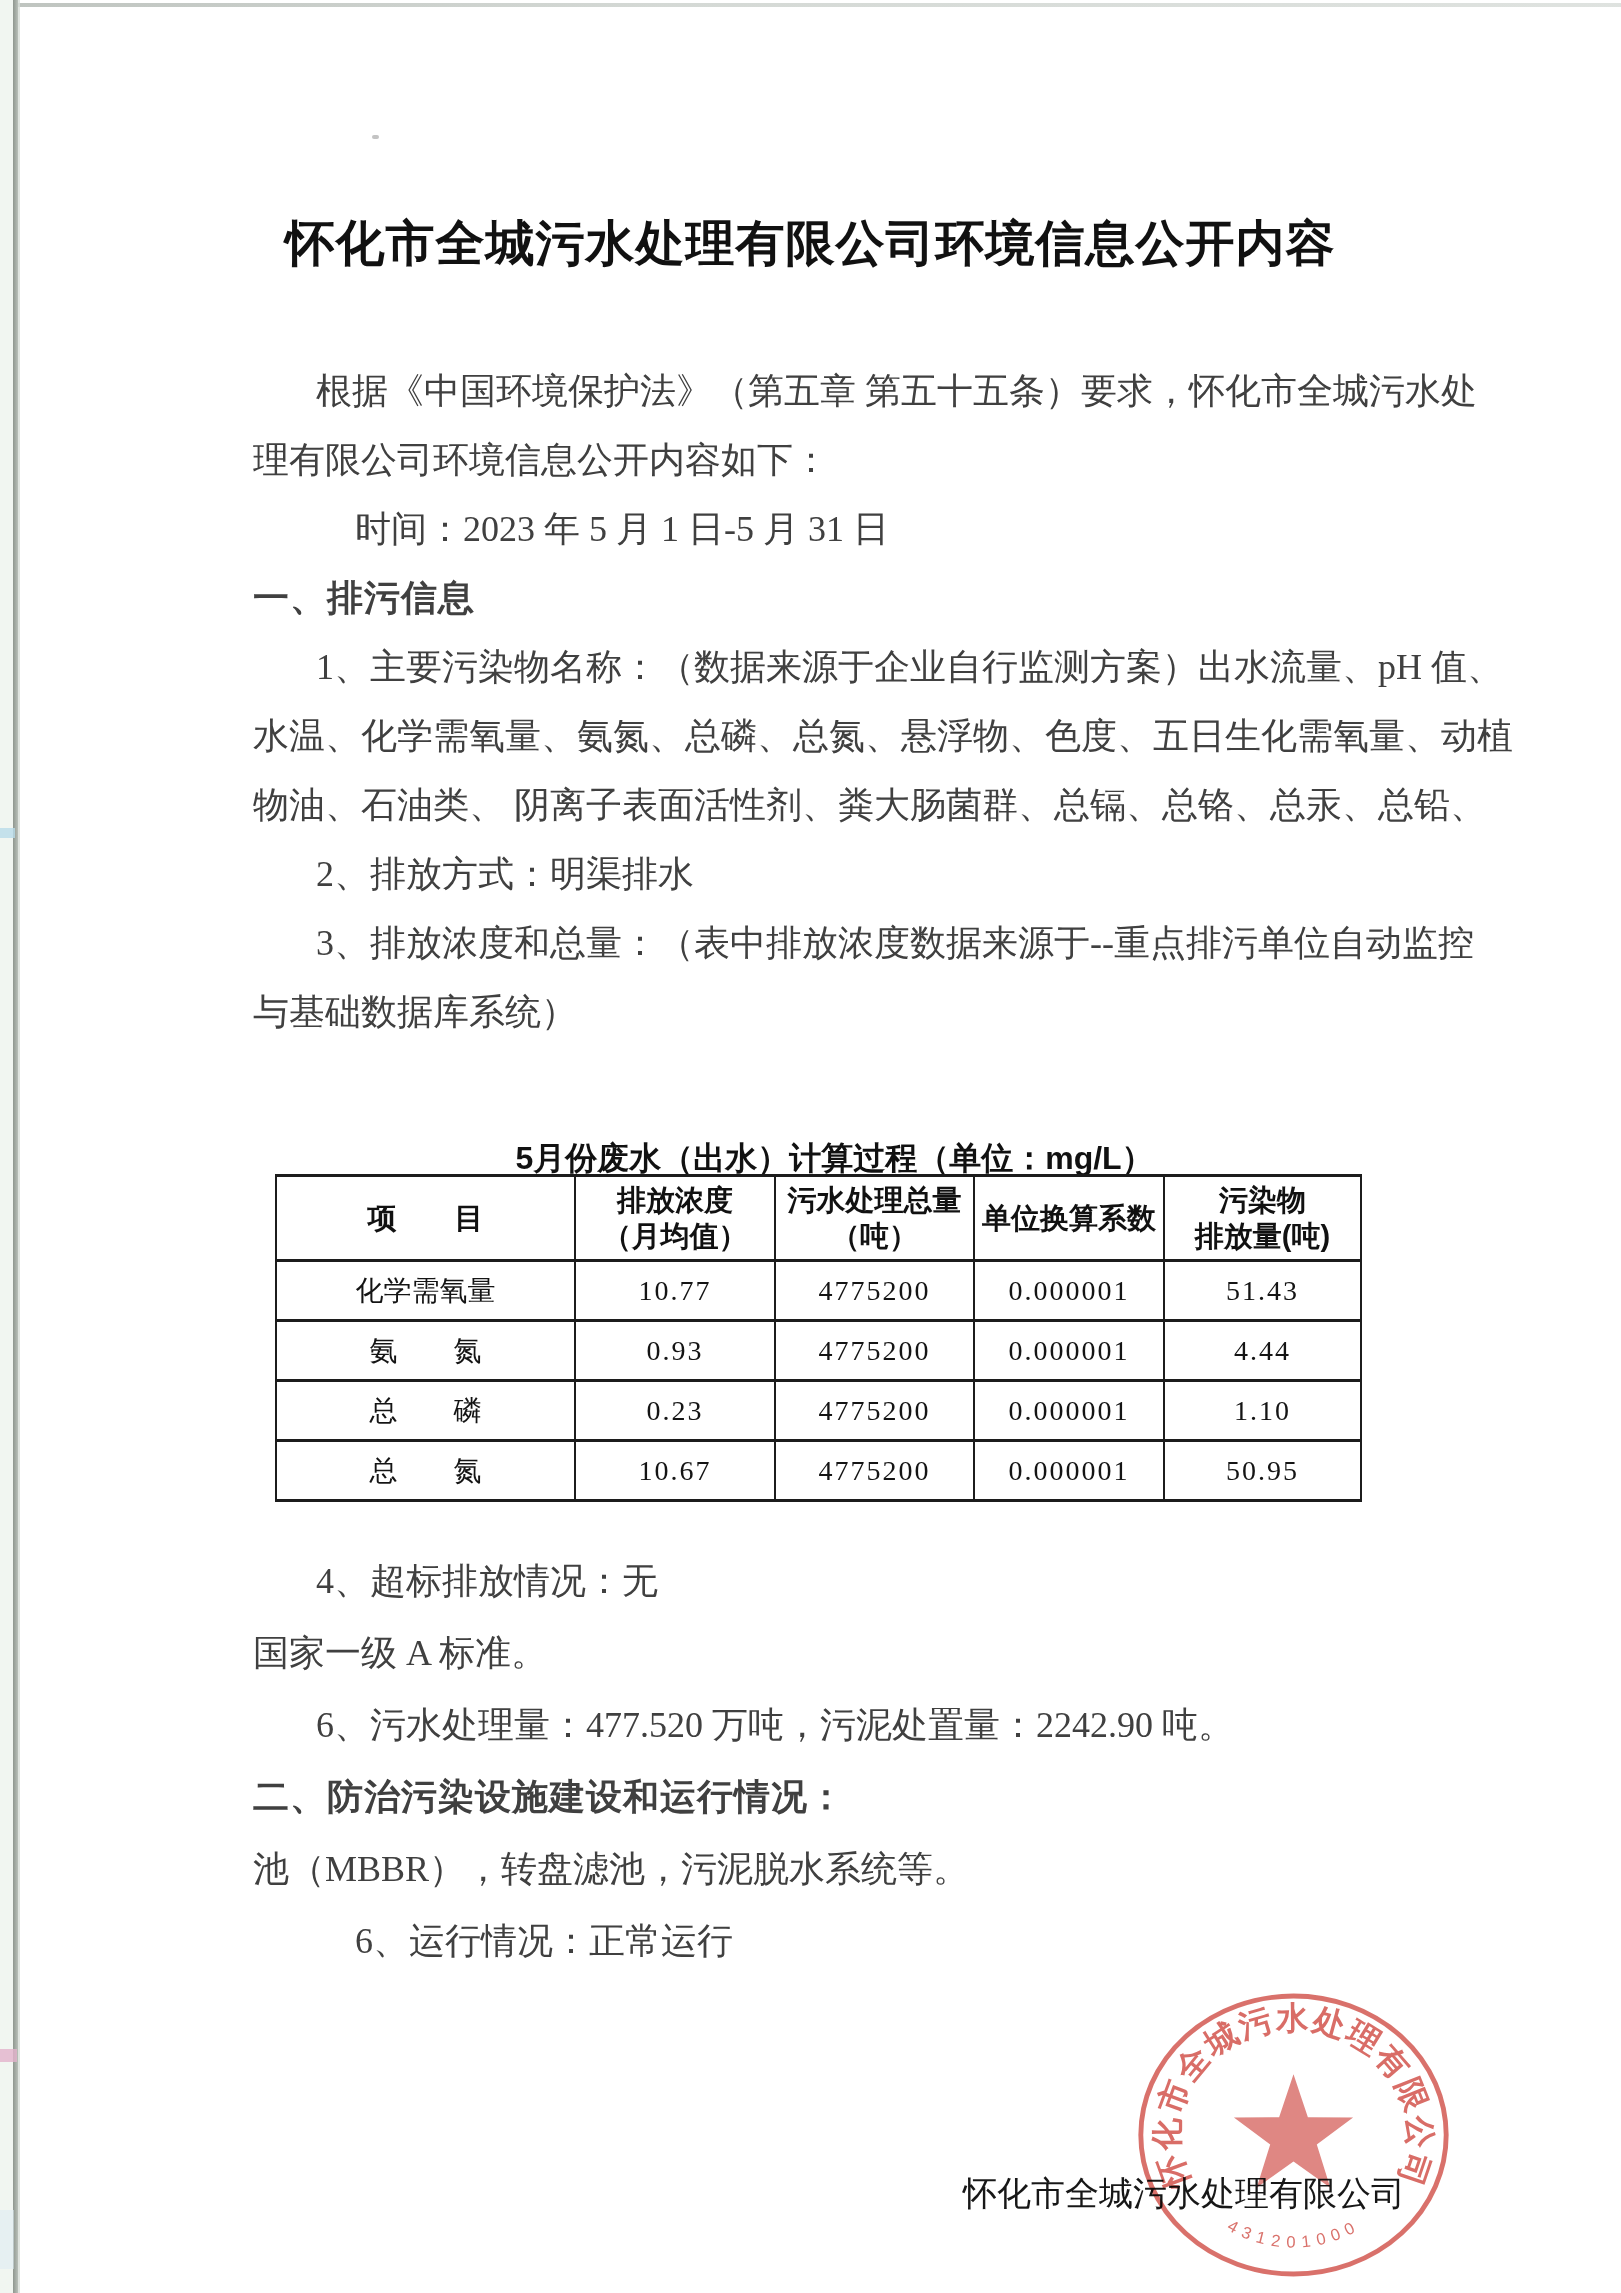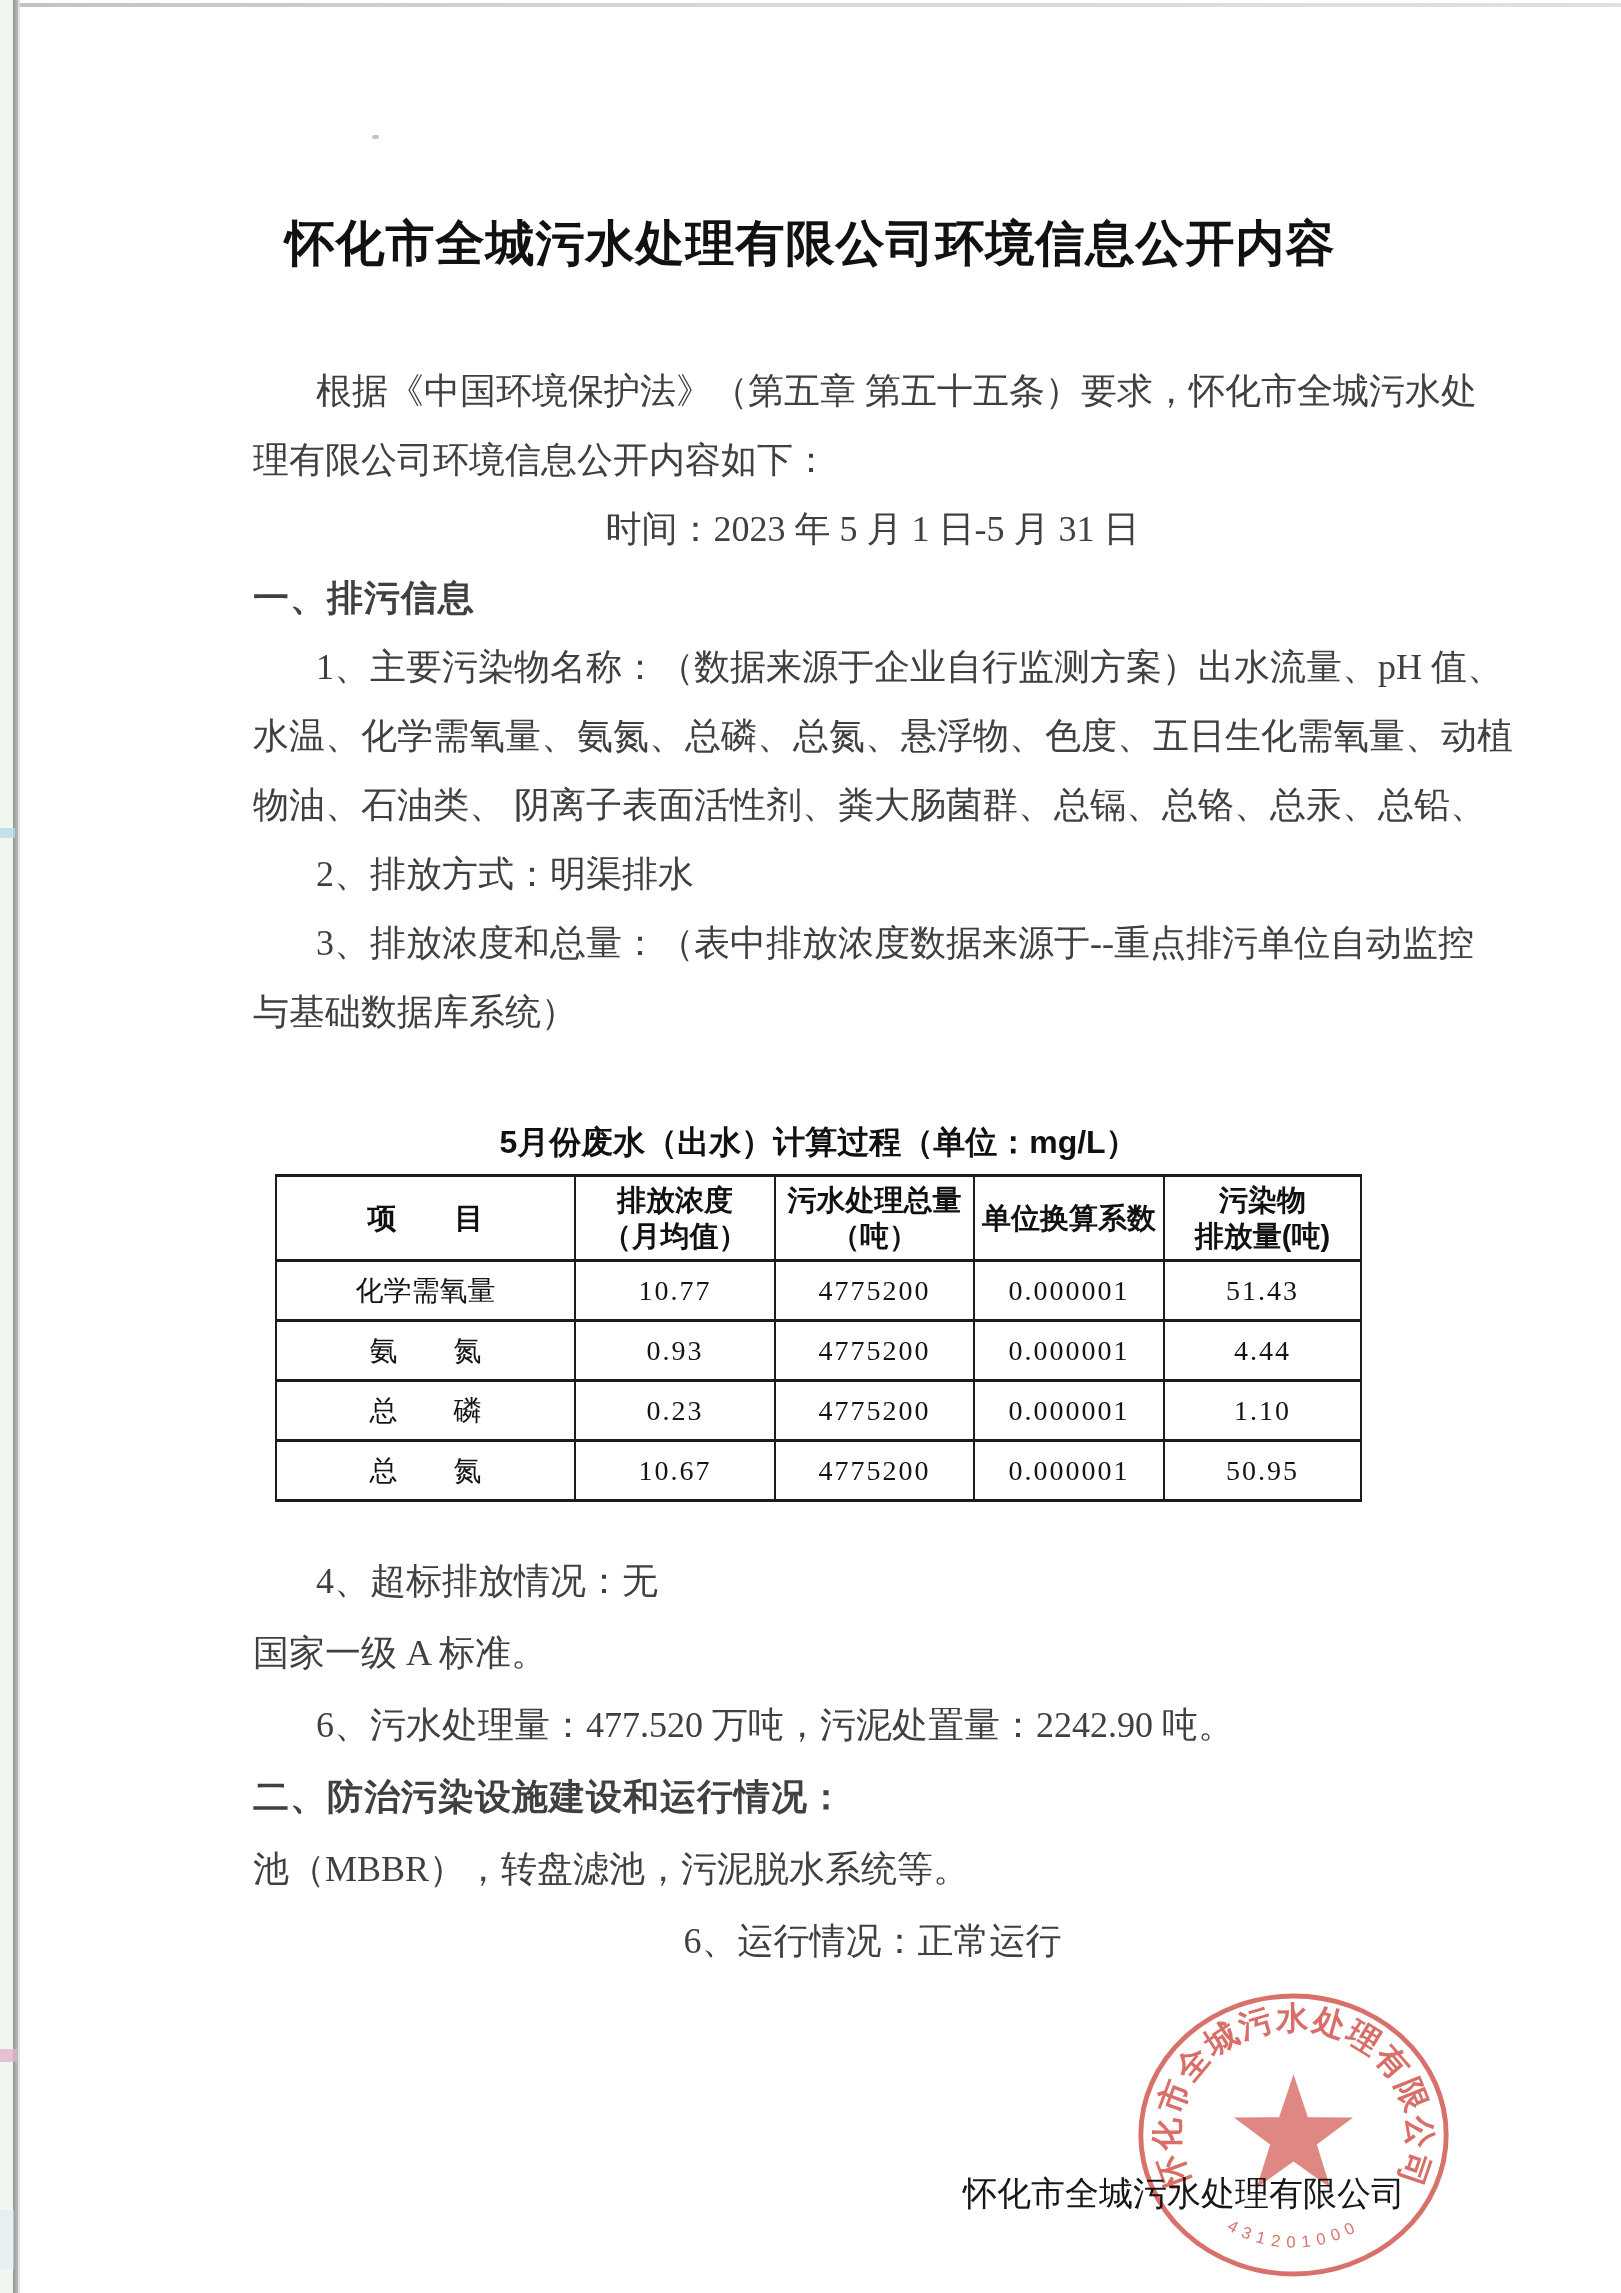--- a/index.html
+++ b/index.html
@@ -23,24 +23,24 @@
   .doc-title{position:absolute;top:214px;left:0;width:100%;margin:0;text-align:center;
     font-family:"Liberation Sans","DejaVu Sans",sans-serif;font-weight:bold;
     font-size:49px;line-height:59px;letter-spacing:1px;color:#111;}
   .textblock{position:absolute;left:253px;width:1137px;}
   .tb-upper{top:357px;}
   .tb-lower{top:1545px;}
   .line{font-size:36px;white-space:pre;color:#404040;}
   .tb-upper .line{height:69px;line-height:69px;}
   .tb-lower .line{height:72px;line-height:72px;}
   .indent{padding-left:63px;}
-  .indent2{padding-left:102px;text-align:center;}
+  .indent2{padding-left:102px;}
   .sec{font-weight:bold;letter-spacing:1px;}
   
-  .tbl-title{position:absolute;left:275px;top:1120px;width:1085px;margin:1px;text-align:center;
+  .tbl-title{position:absolute;left:275px;top:1120px;width:1085px;margin:17px;text-align:center;
     font-family:"Liberation Sans","DejaVu Sans",sans-serif;font-weight:bold;font-size:32px;color:#111;}
   table.data-table{position:absolute;left:275px;top:1174px;width:1085px;
     border-collapse:collapse;table-layout:fixed;}
   .data-table th,.data-table td{border:2.9px solid #1c1c1c;border-top-width:3.9px;border-bottom-width:3.9px;
     text-align:center;vertical-align:middle;padding:0;}
   .data-table thead th{height:82px;font-family:"Liberation Sans","DejaVu Sans",sans-serif;
     font-weight:bold;font-size:29px;line-height:36px;white-space:pre-line;color:#111;}
   .data-table tbody td{height:57px;font-size:28px;color:#141414;}
   .data-table td.num{letter-spacing:2px;font-family:"Liberation Serif","DejaVu Serif",serif;}
   

